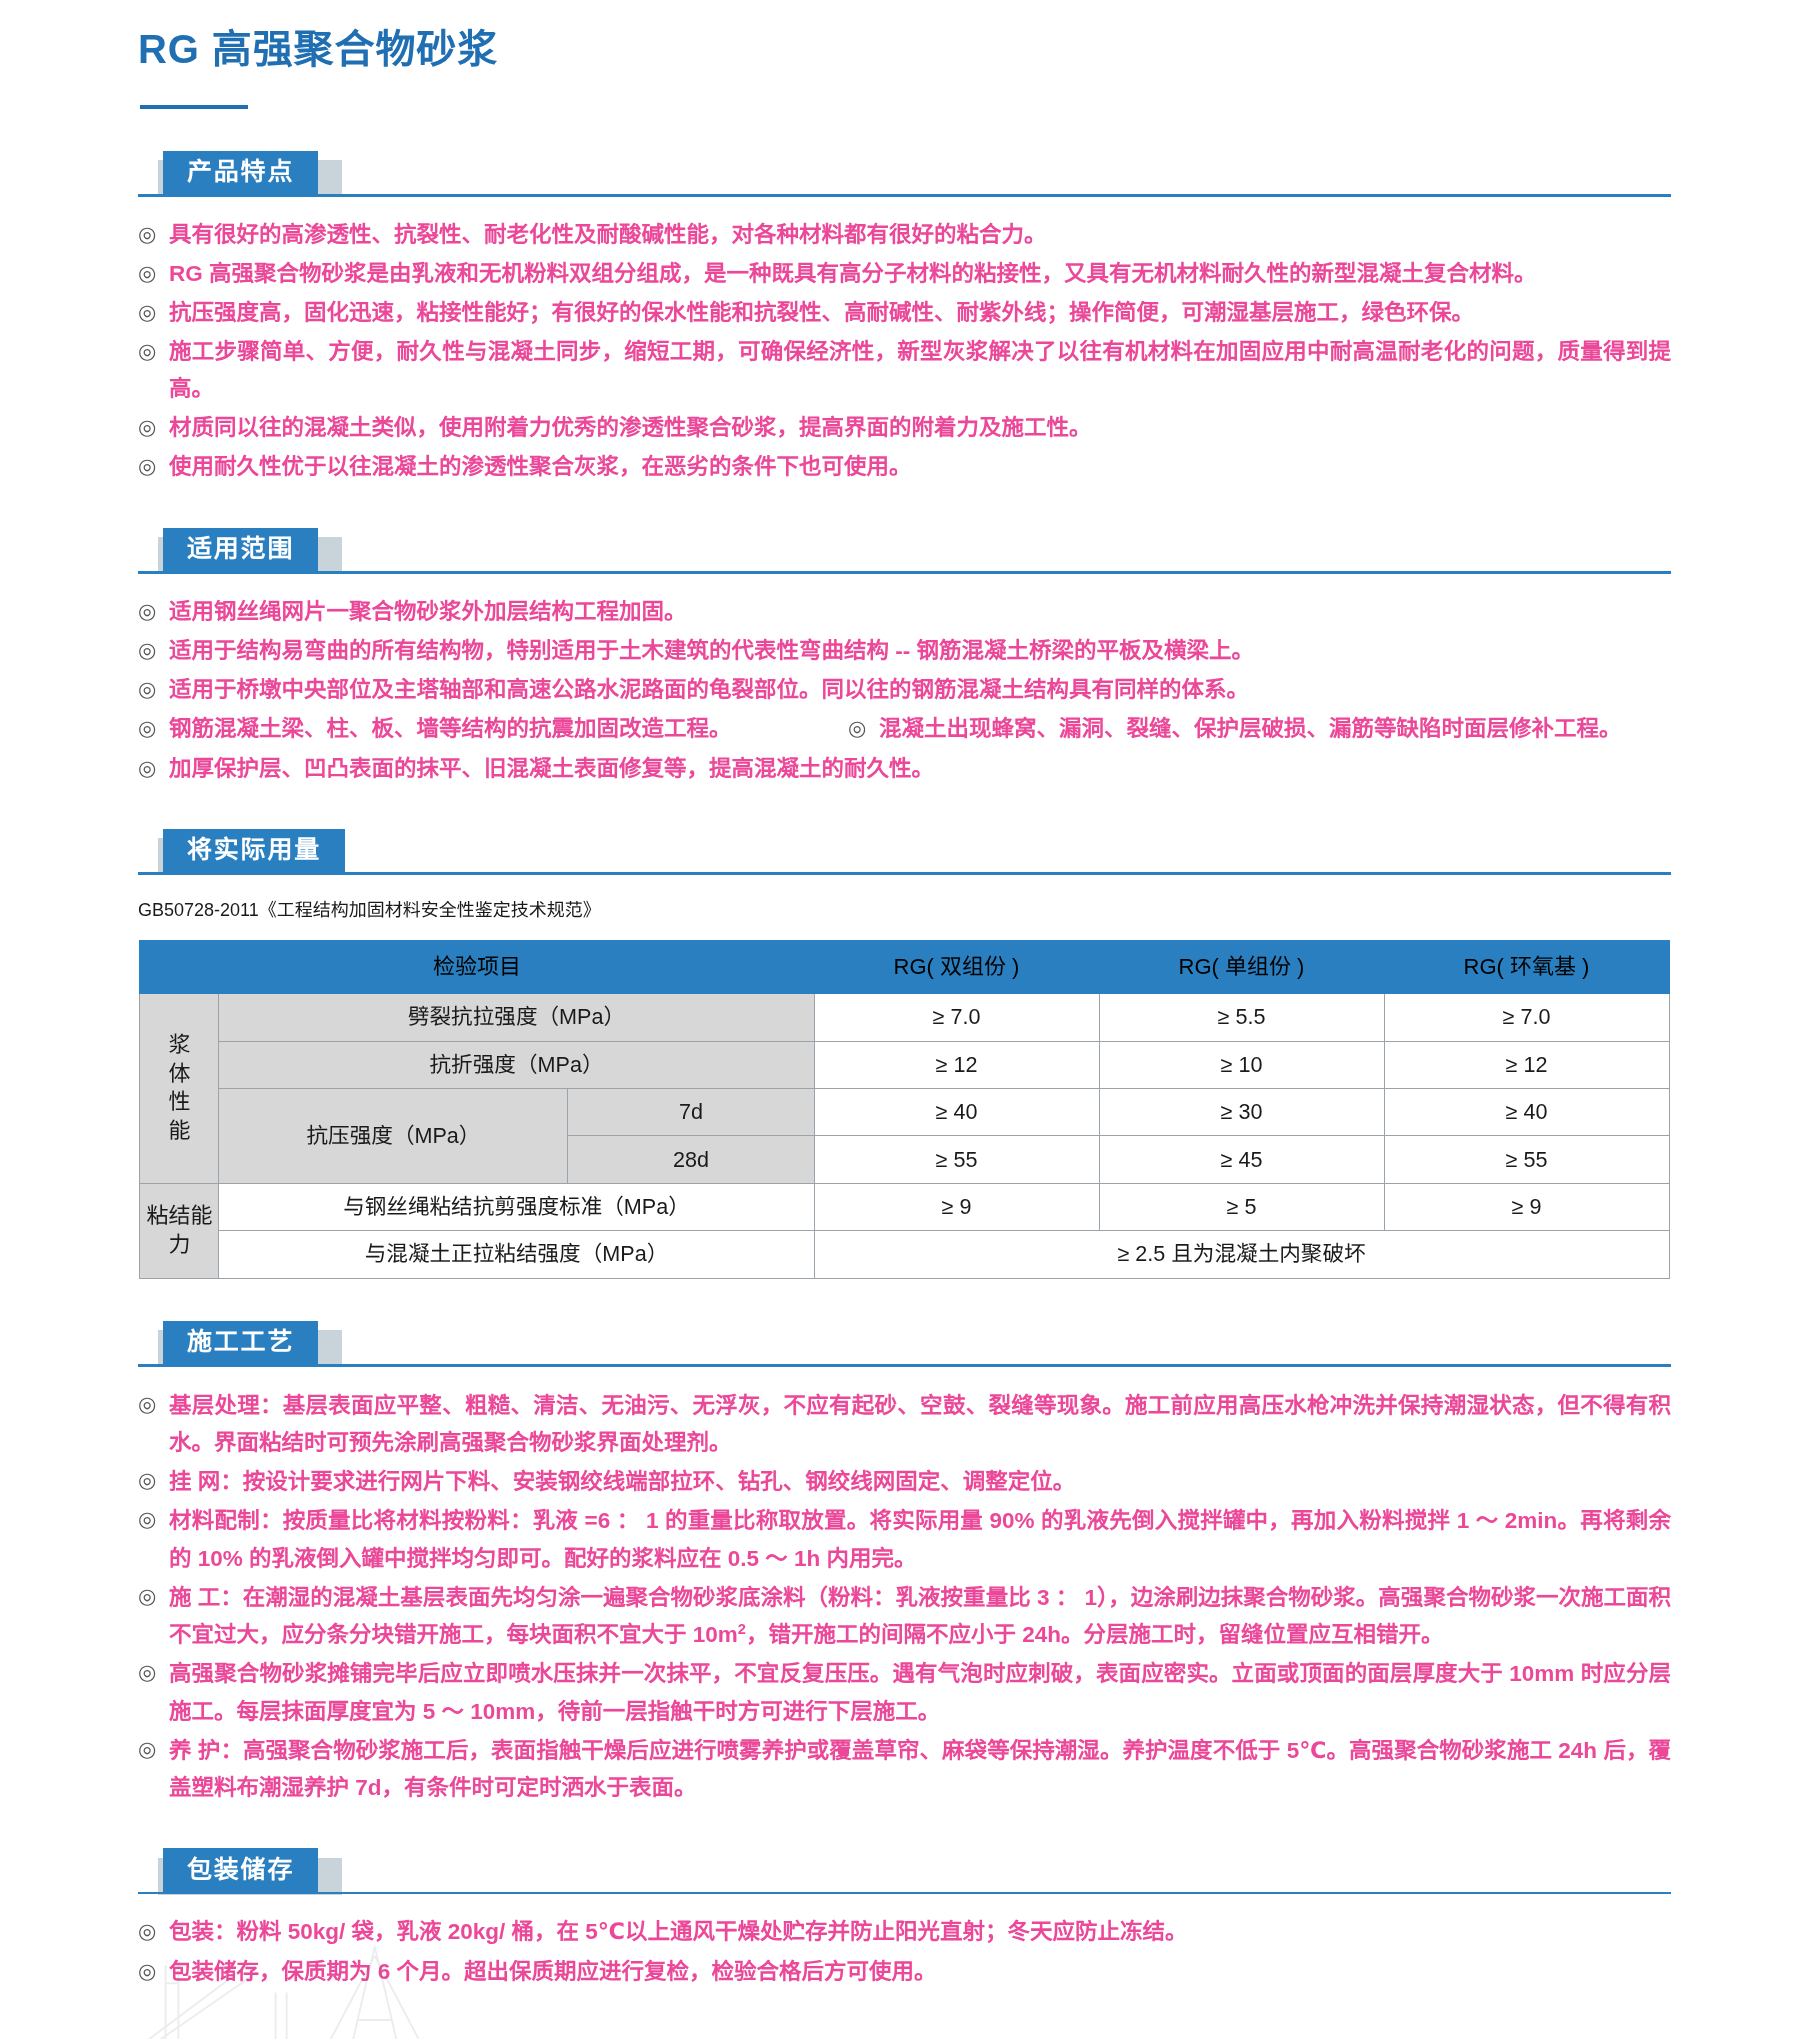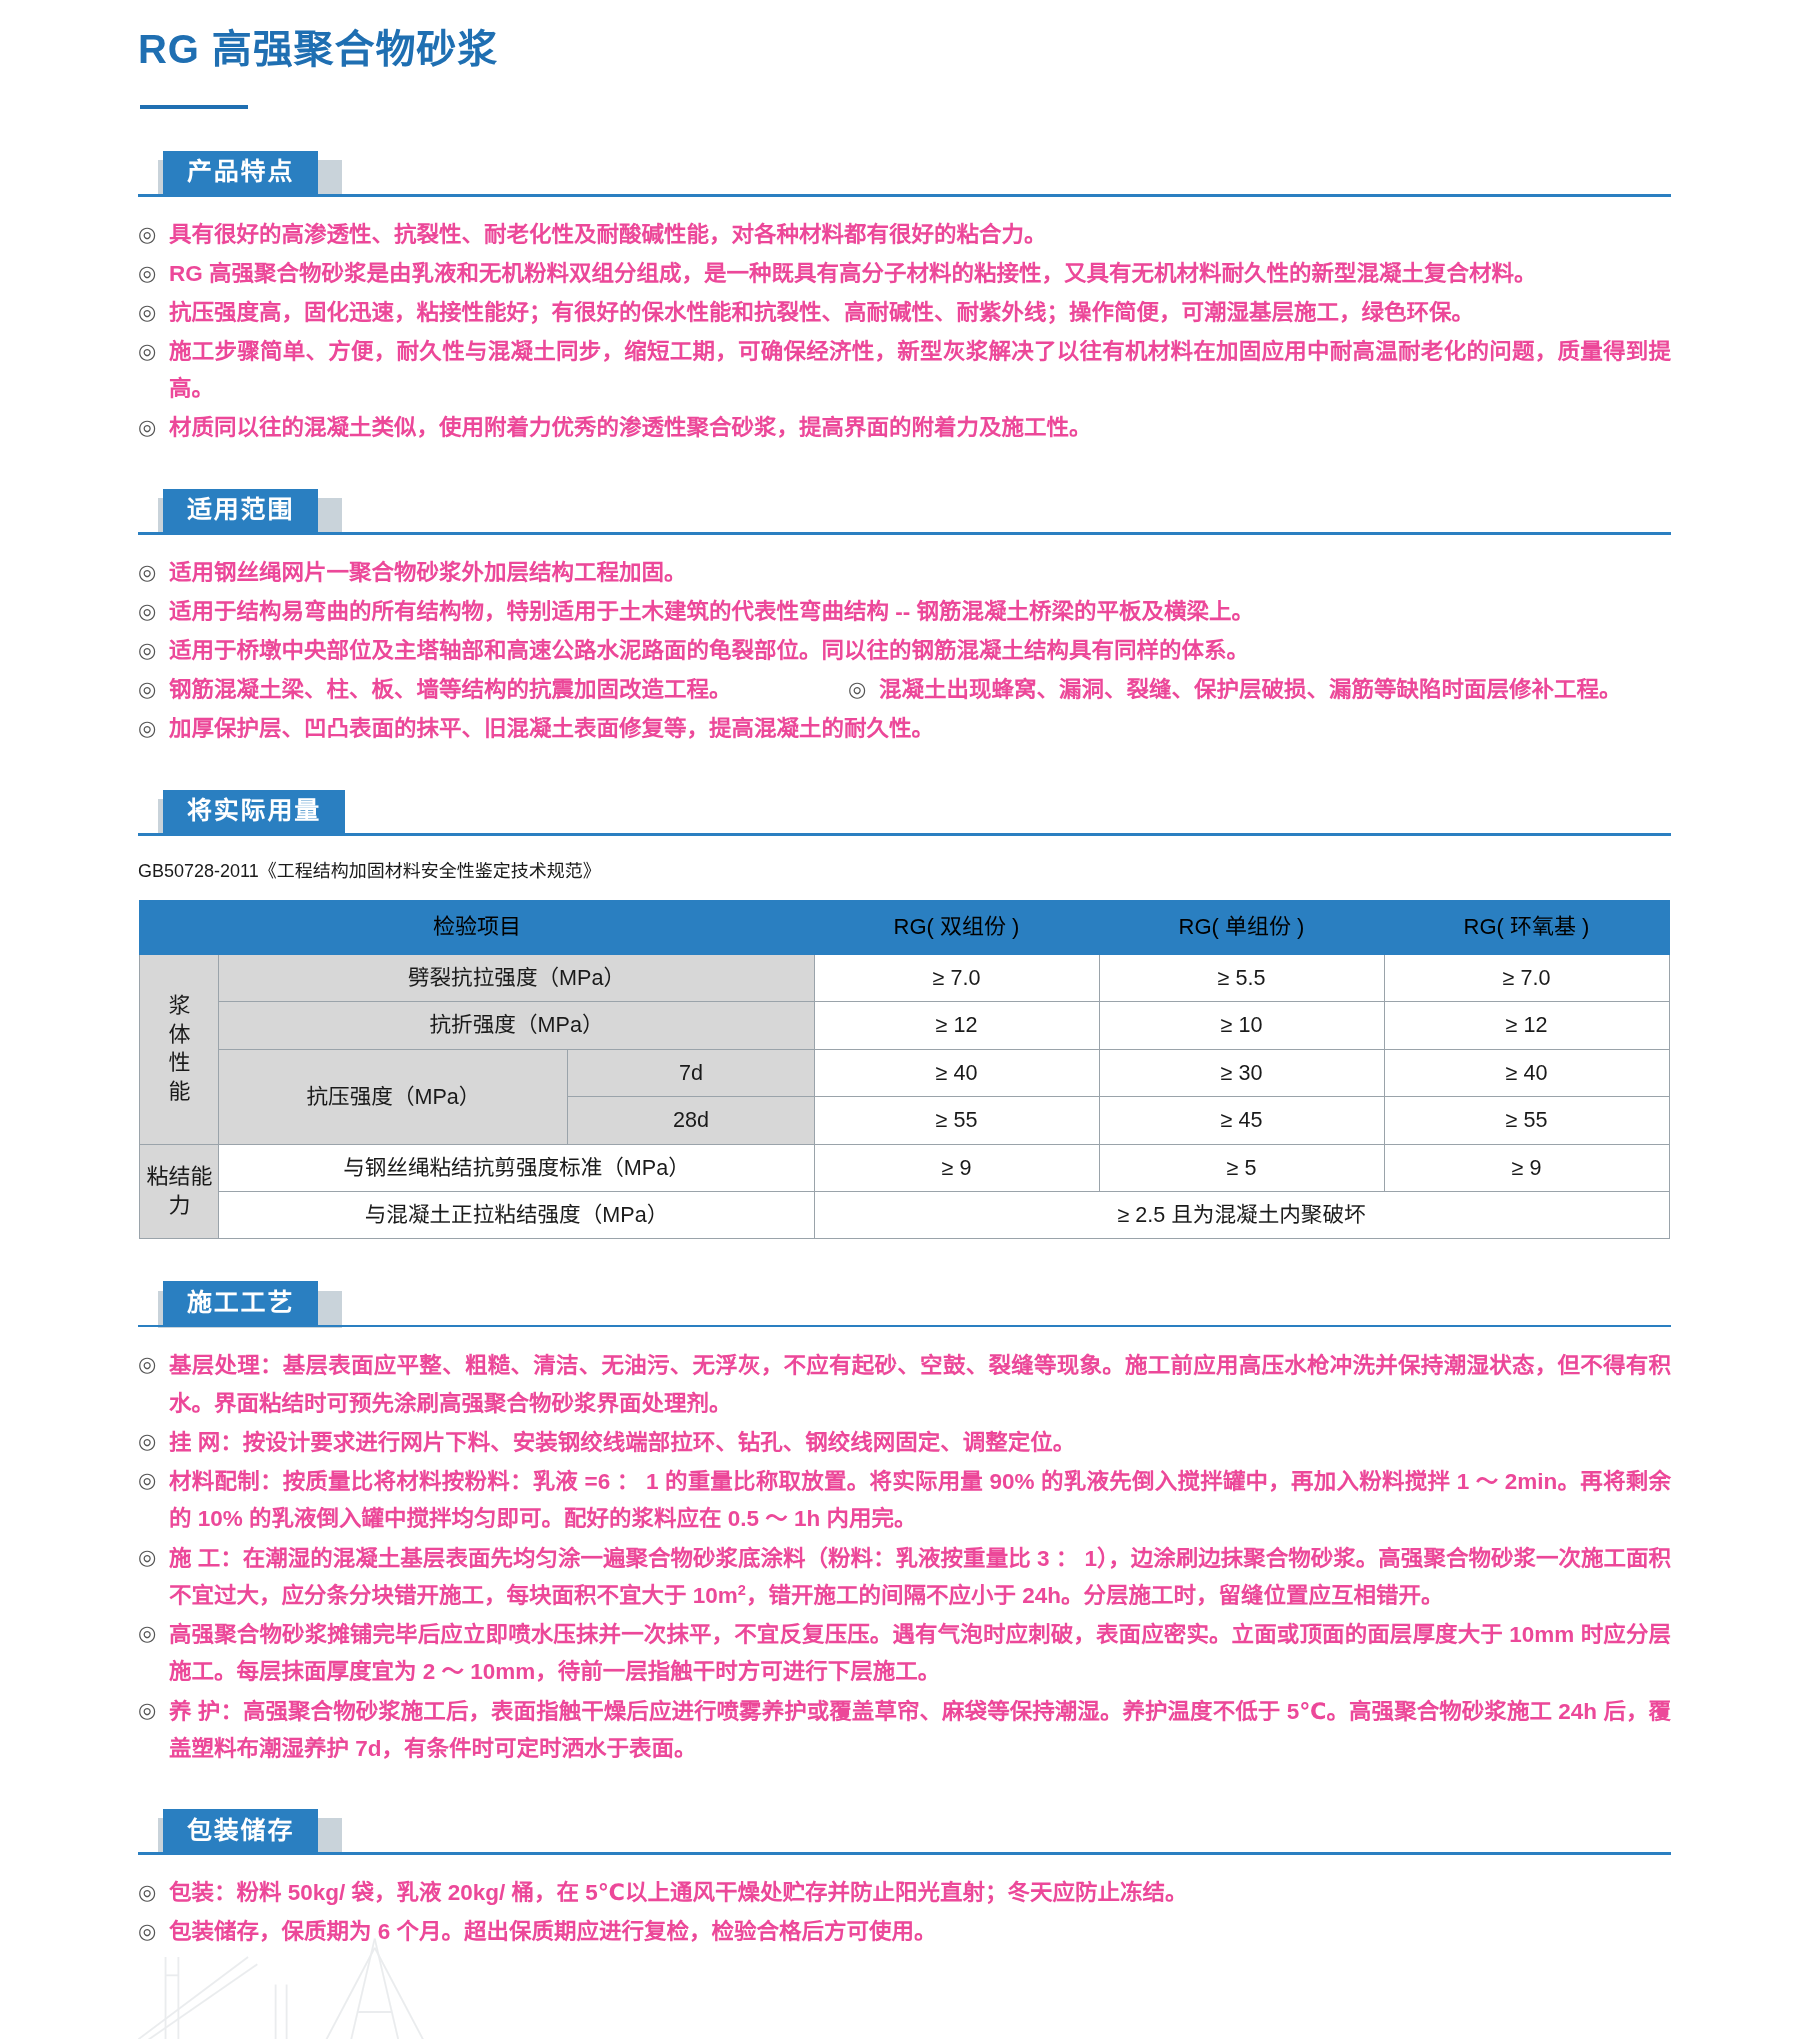--- a/index.html
+++ b/index.html
@@ -202,20 +202,21 @@
       <div class="shadow"></div>
       <div class="tag">产品特点</div>
       <div class="baseline"></div>
     </div>
     <div class="bullets">
       <div class="bullet">具有很好的高渗透性、抗裂性、耐老化性及耐酸碱性能，对各种材料都有很好的粘合力。</div>
       <div class="bullet">RG 高强聚合物砂浆是由乳液和无机粉料双组分组成，是一种既具有高分子材料的粘接性，又具有无机材料耐久性的新型混凝土复合材料。</div>
       <div class="bullet">抗压强度高，固化迅速，粘接性能好；有很好的保水性能和抗裂性、高耐碱性、耐紫外线；操作简便，可潮湿基层施工，绿色环保。</div>
       <div class="bullet">施工步骤简单、方便，耐久性与混凝土同步，缩短工期，可确保经济性，新型灰浆解决了以往有机材料在加固应用中耐高温耐老化的问题，质量得到提高。</div>
       <div class="bullet">材质同以往的混凝土类似，使用附着力优秀的渗透性聚合砂浆，提高界面的附着力及施工性。</div>
+      <div class="bullet">使用耐久性优于以往混凝土的渗透性聚合灰浆，在恶劣的条件下也可使用。</div>
     </div>
   </div>
 
   <div class="section">
     <div class="sec-head">
       <div class="shadow"></div>
       <div class="tag">适用范围</div>
       <div class="baseline"></div>
     </div>
     <div class="bullets">
@@ -314,21 +315,21 @@
     <div class="sec-head">
       <div class="shadow"></div>
       <div class="tag">施工工艺</div>
       <div class="baseline"></div>
     </div>
     <div class="bullets">
       <div class="para">基层处理：基层表面应平整、粗糙、清洁、无油污、无浮灰，不应有起砂、空鼓、裂缝等现象。施工前应用高压水枪冲洗并保持潮湿状态，但不得有积水。界面粘结时可预先涂刷高强聚合物砂浆界面处理剂。</div>
       <div class="para">挂 网：按设计要求进行网片下料、安装钢绞线端部拉环、钻孔、钢绞线网固定、调整定位。</div>
       <div class="para">材料配制：按质量比将材料按粉料：乳液 =6 ： 1 的重量比称取放置。将实际用量 90% 的乳液先倒入搅拌罐中，再加入粉料搅拌 1 ～ 2min。再将剩余的 10% 的乳液倒入罐中搅拌均匀即可。配好的浆料应在 0.5 ～ 1h 内用完。</div>
       <div class="para">施 工：在潮湿的混凝土基层表面先均匀涂一遍聚合物砂浆底涂料（粉料：乳液按重量比 3 ： 1），边涂刷边抹聚合物砂浆。高强聚合物砂浆一次施工面积不宜过大，应分条分块错开施工，每块面积不宜大于 10m<sup>2</sup>，错开施工的间隔不应小于 24h。分层施工时，留缝位置应互相错开。</div>
-      <div class="para">高强聚合物砂浆摊铺完毕后应立即喷水压抹并一次抹平，不宜反复压压。遇有气泡时应刺破，表面应密实。立面或顶面的面层厚度大于 10mm 时应分层施工。每层抹面厚度宜为 2 ～ 10mm，待前一层指触干时方可进行下层施工。</div>
+      <div class="para">高强聚合物砂浆摊铺完毕后应立即喷水压抹并一次抹平，不宜反复压压。遇有气泡时应刺破，表面应密实。立面或顶面的面层厚度大于 10mm 时应分层施工。每层抹面厚度宜为 5 ～ 10mm，待前一层指触干时方可进行下层施工。</div>
       <div class="para">养 护：高强聚合物砂浆施工后，表面指触干燥后应进行喷雾养护或覆盖草帘、麻袋等保持潮湿。养护温度不低于 5℃。高强聚合物砂浆施工 24h 后，覆盖塑料布潮湿养护 7d，有条件时可定时洒水于表面。</div>
     </div>
   </div>
 
   <div class="section">
     <div class="sec-head">
       <div class="shadow"></div>
       <div class="tag">包装储存</div>
       <div class="baseline"></div>
     </div>

